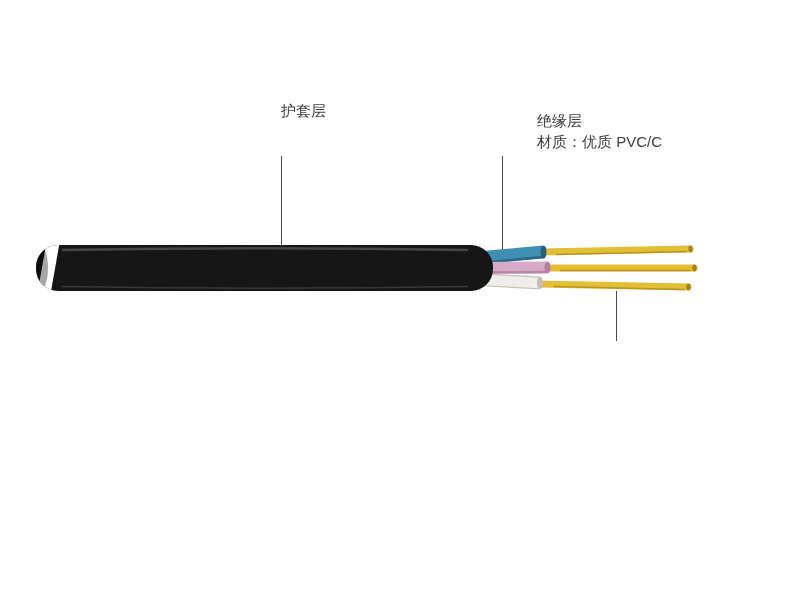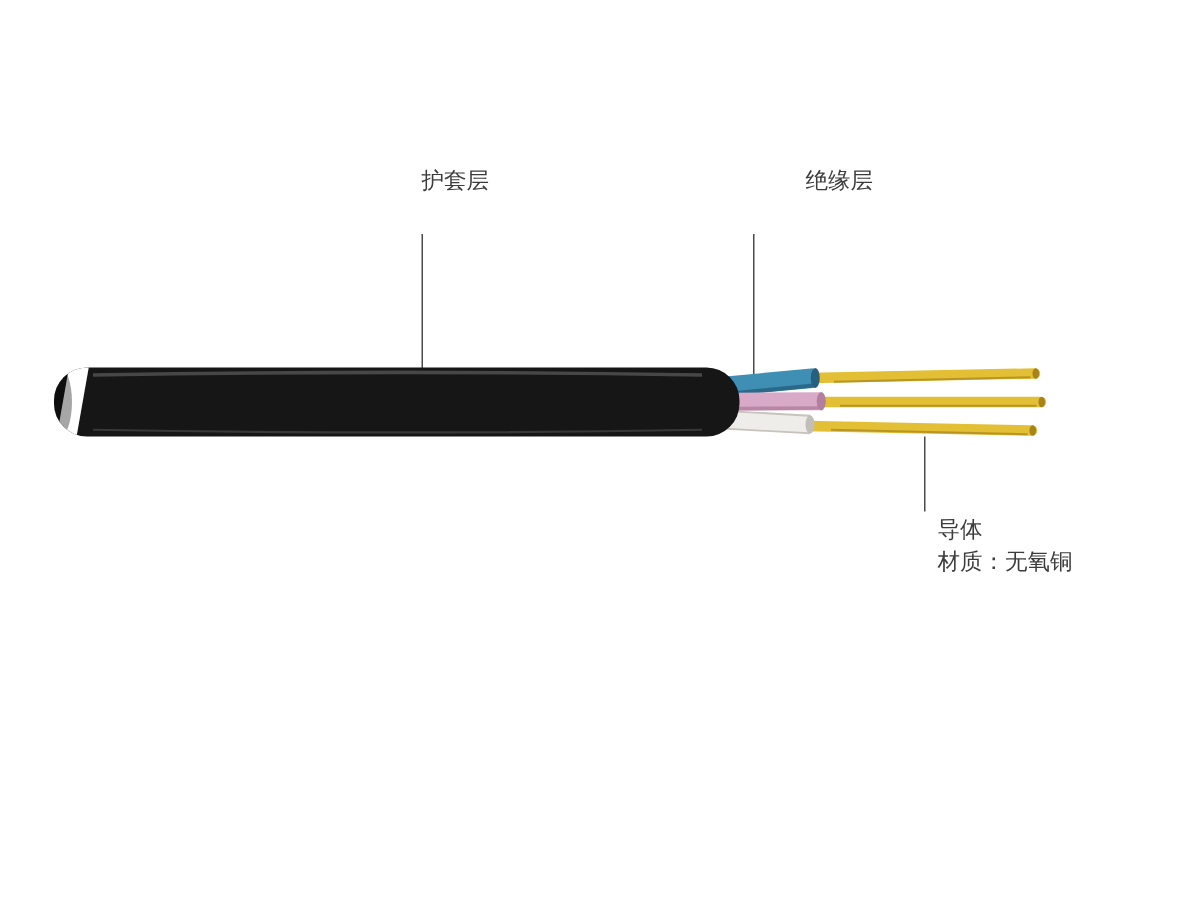--- a/index.html
+++ b/index.html
@@ -22,21 +22,21 @@
   }
   .label {
     position: absolute;
     color: #3c3c3c;
     font-size: 15px;
     line-height: 21px;
     white-space: nowrap;
   }
   .label .title { font-weight: 400; }
   .label .material { font-weight: 400; }
-  .sheath-label    { left: 281px; top: 110px; }
+  .sheath-label    { left: 281px; top: 100px; }
   .insulation-label{ left: 509px; top: 110px; margin-left: 28px; }
   .conductor-label { left: 625px; top: 343px; }
 </style>
 </head>
 <body>
 
 <div class="stage">
 
   <svg width="800" height="600" viewBox="0 0 800 600">
     <defs>
@@ -91,20 +91,17 @@
       </g>
     </g>
   </svg>
 
   <div class="label sheath-label">
     <div class="title">护套层</div>
   </div>
 
   <div class="label insulation-label">
     <div class="title">绝缘层</div>
+    <div class="material">材质：优质 PVC/C</div>
   </div>
 
-  <div class="label conductor-label">
-    <div class="title">导体</div>
-    <div class="material">材质：无氧铜</div>
-  </div>
 
 </div>
 
 </body></html>

